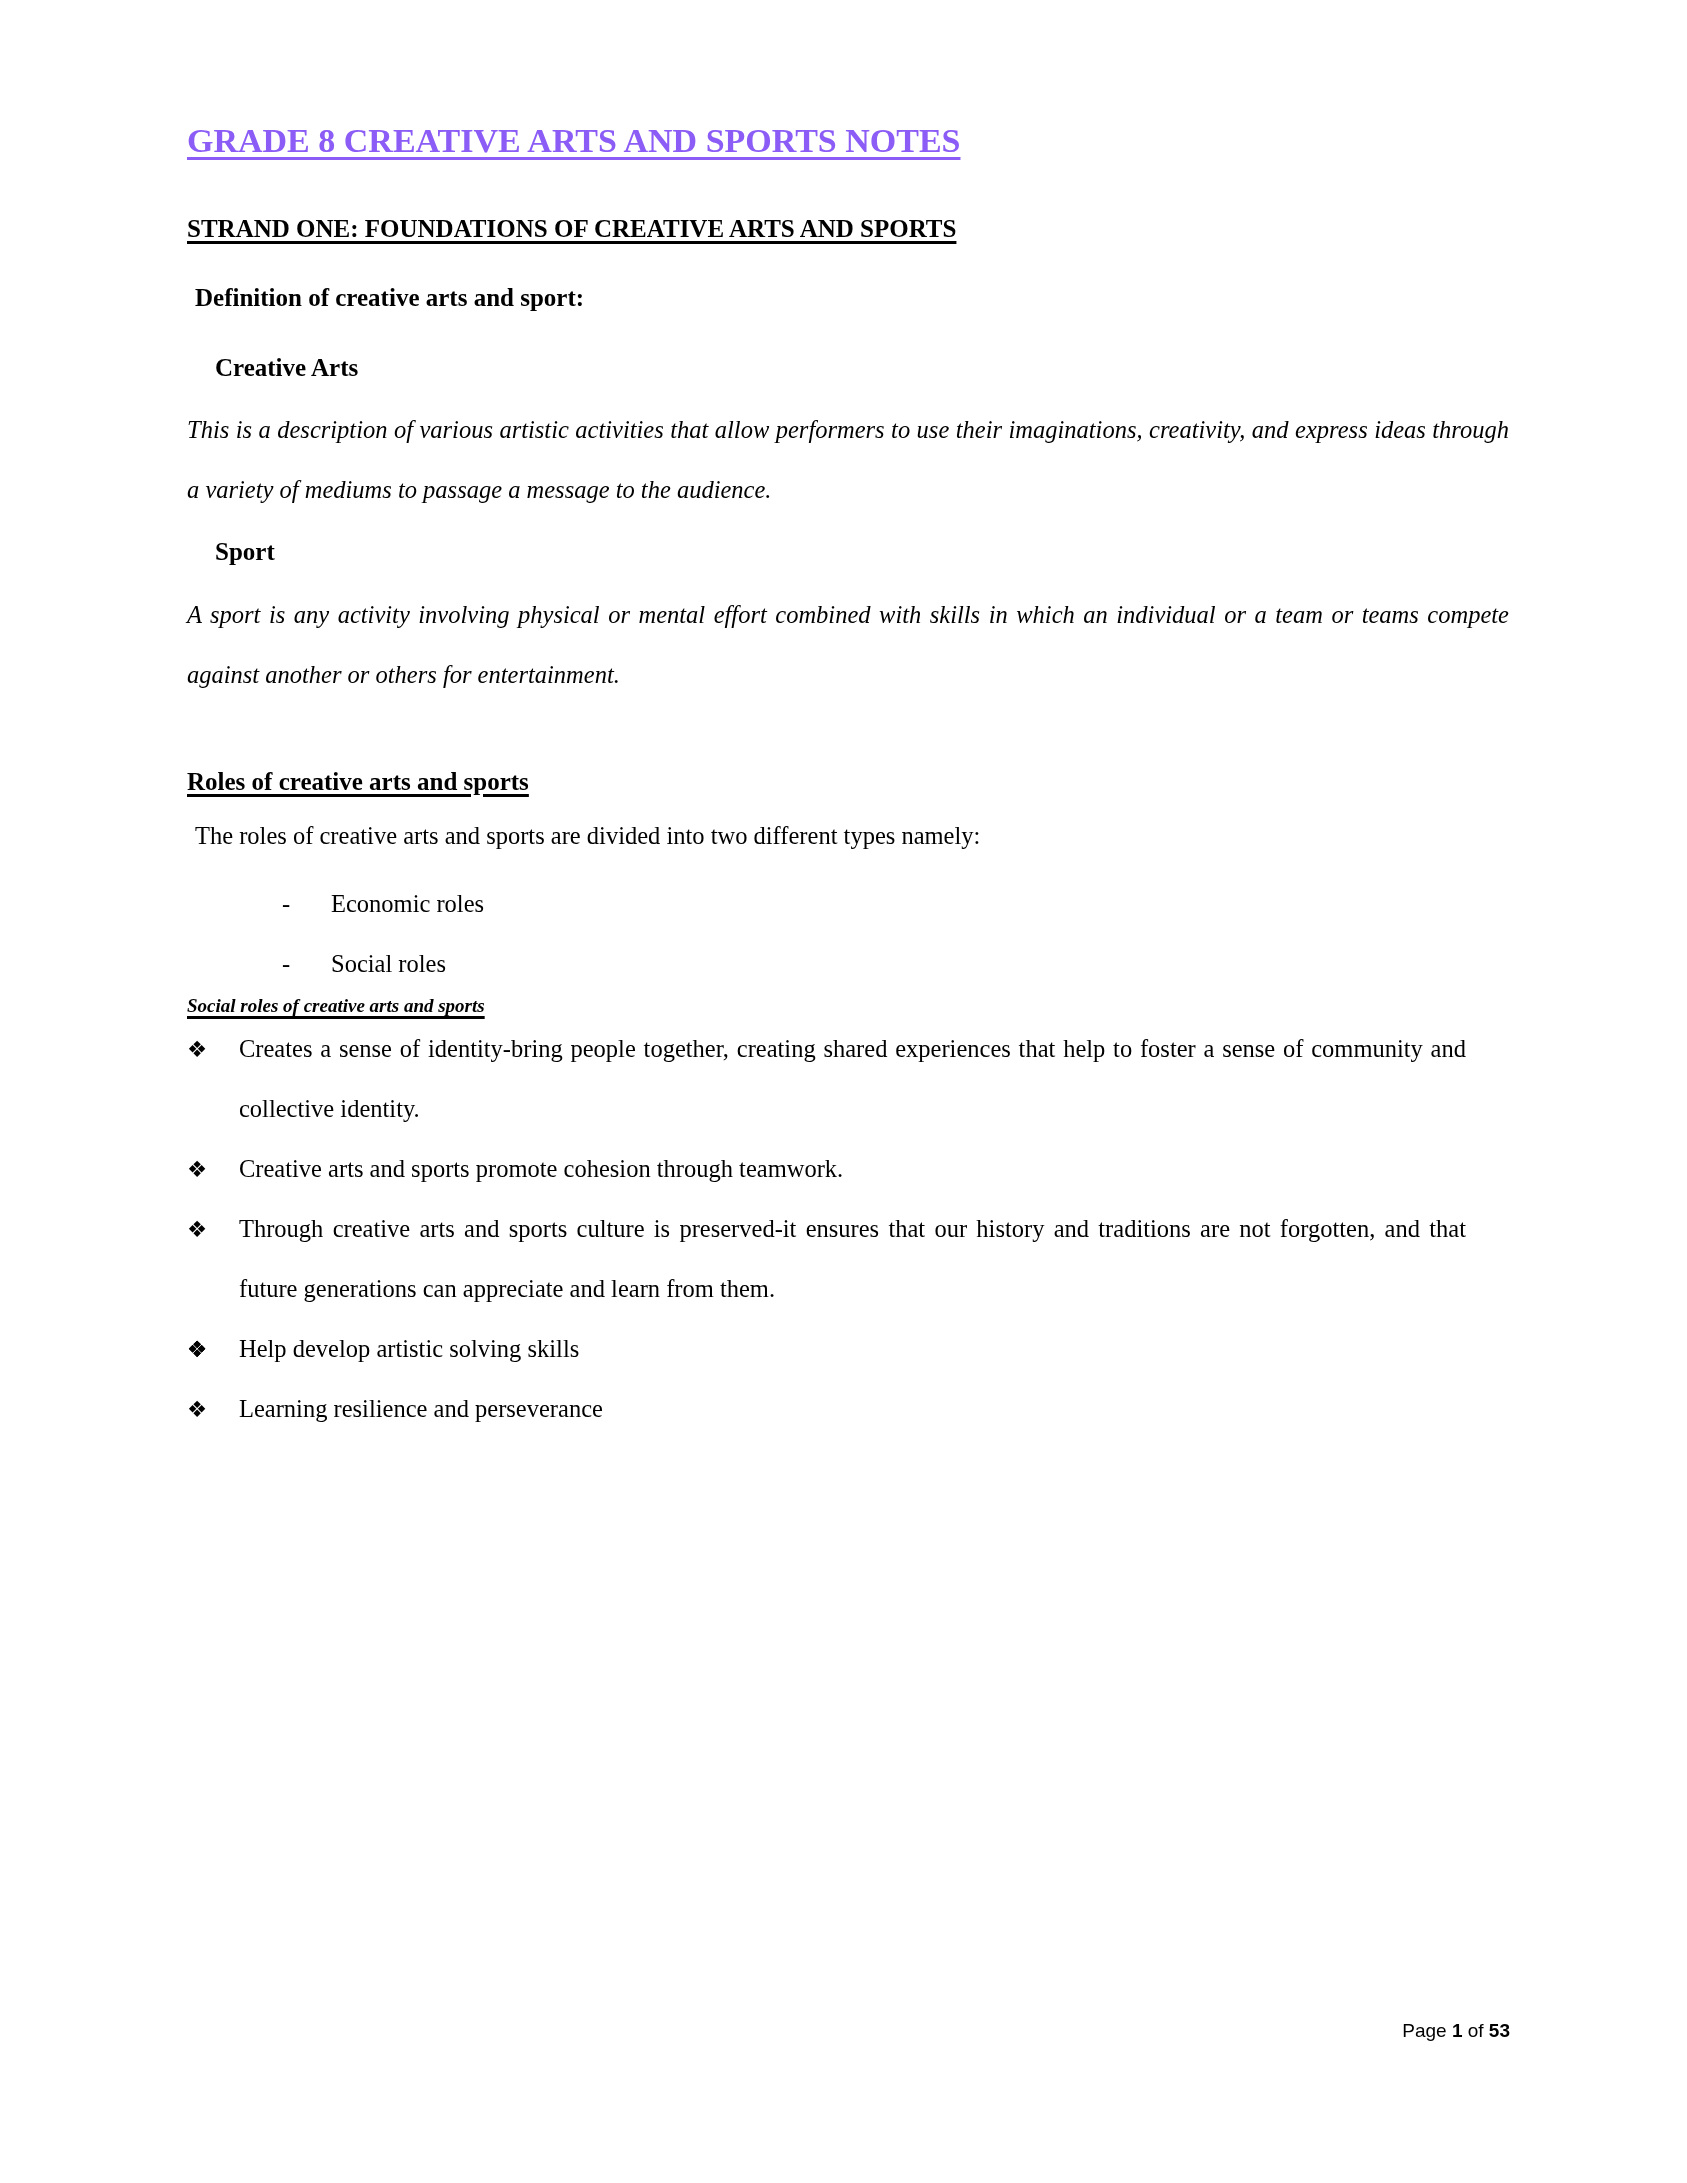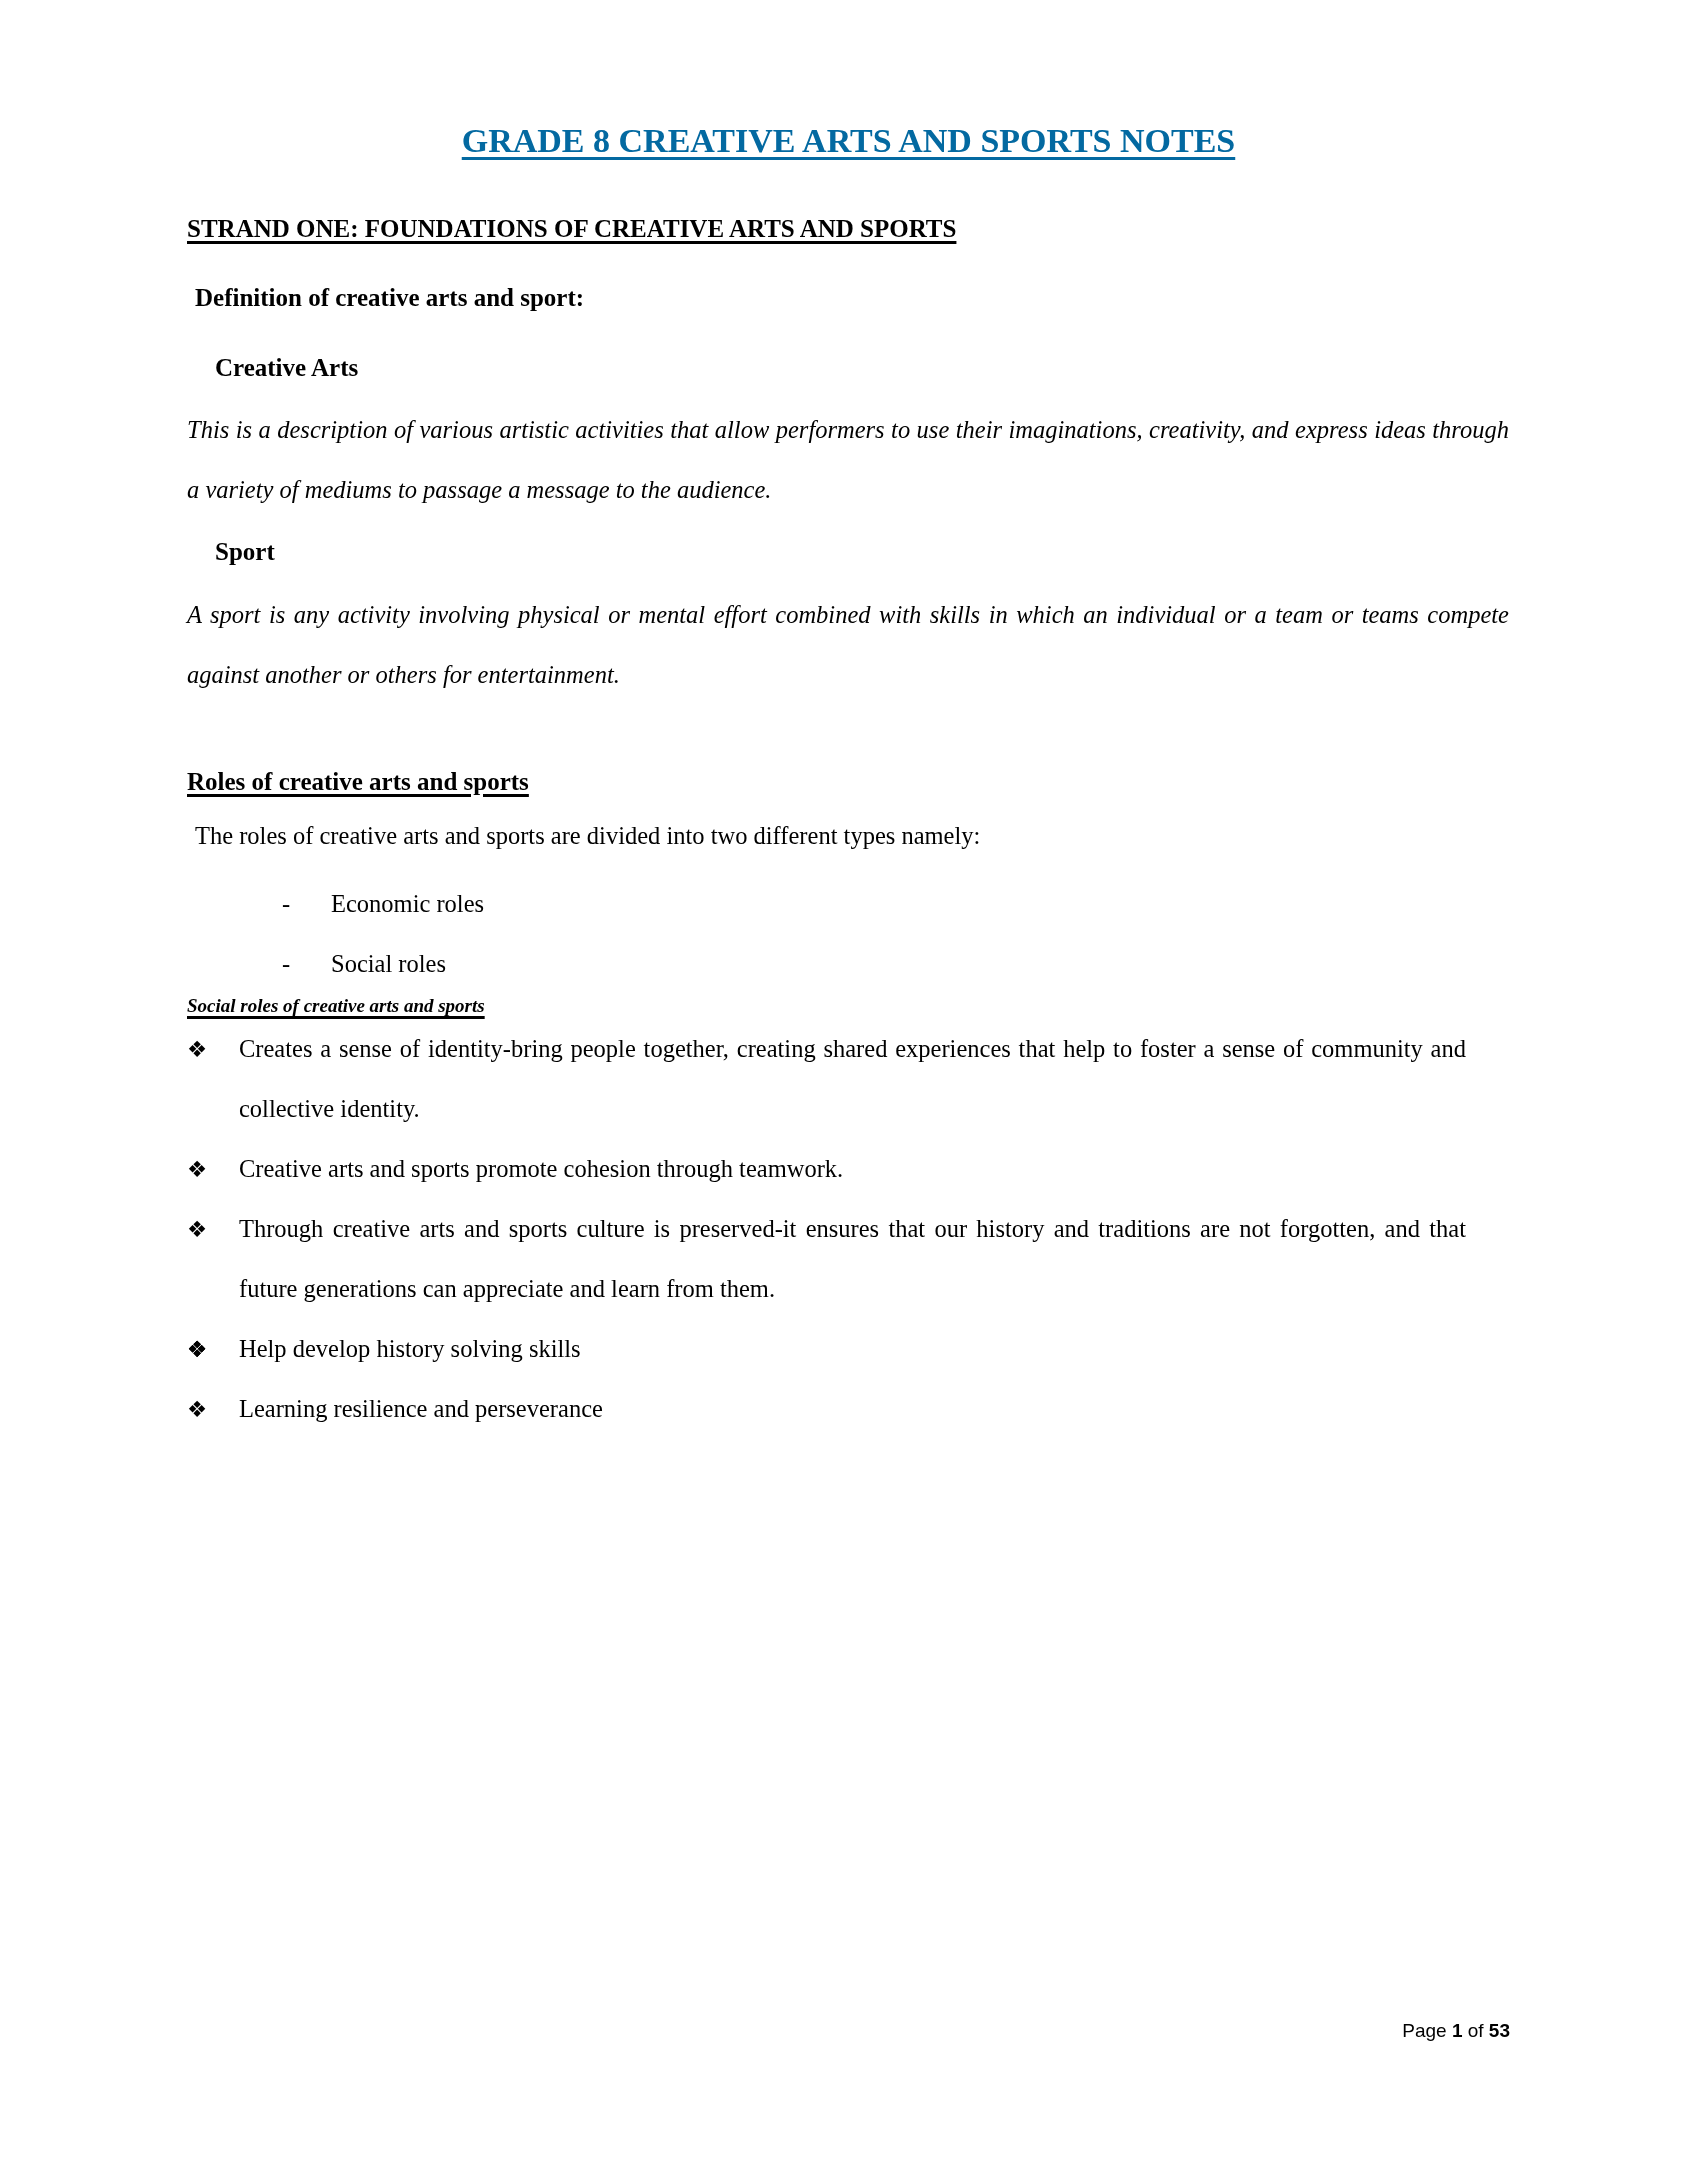--- a/index.html
+++ b/index.html
@@ -27,25 +27,25 @@
 
   .content {
     position: absolute;
     left: 187px;
     top: 119px;
     width: 1323px;
   }
 
   
   .doc-title {
-    color: #0369a1;
+    color: #8b5cf6;
     font-weight: bold;
     font-size: 34px;
     line-height: 1.28;
-    text-align: center;
+    text-align: left;
     margin: 0 0 0 0;
     padding: 0;
   }
   .doc-title .u {
     text-decoration: underline;
     text-decoration-thickness: 3.3px;
     text-underline-offset: 4.6px;
   }
 
   .spacer-lg { height: 50px; }
@@ -245,21 +245,21 @@
         <span>Through creative arts and sports culture is preserved-it ensures that our history and traditions are not forgotten, and that future generations can appreciate and learn from them.</span>
       </li>
       <li class="bullet-item nojust">
         <span class="bullet-marker">❖</span>
       </li>
       <li class="bullet-item">
         <span class="bullet-marker">❖</span>
       </li>
       <li class="bullet-item nojust">
         <span class="bullet-marker">❖</span>
-        <span>Help develop history solving skills</span>
+        <span>Help develop artistic solving skills</span>
       </li>
       <li class="bullet-item nojust">
         <span class="bullet-marker">❖</span>
         <span>Learning resilience and perseverance</span>
       </li>
     </ul>
 
   </div>
 
   <div class="footer"><span>Page </span><b>1</b><span> of </span><b>53</b></div>

